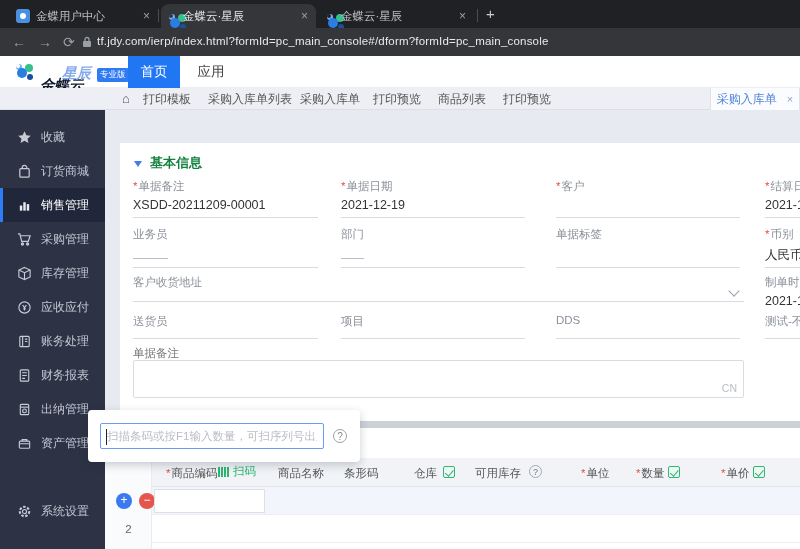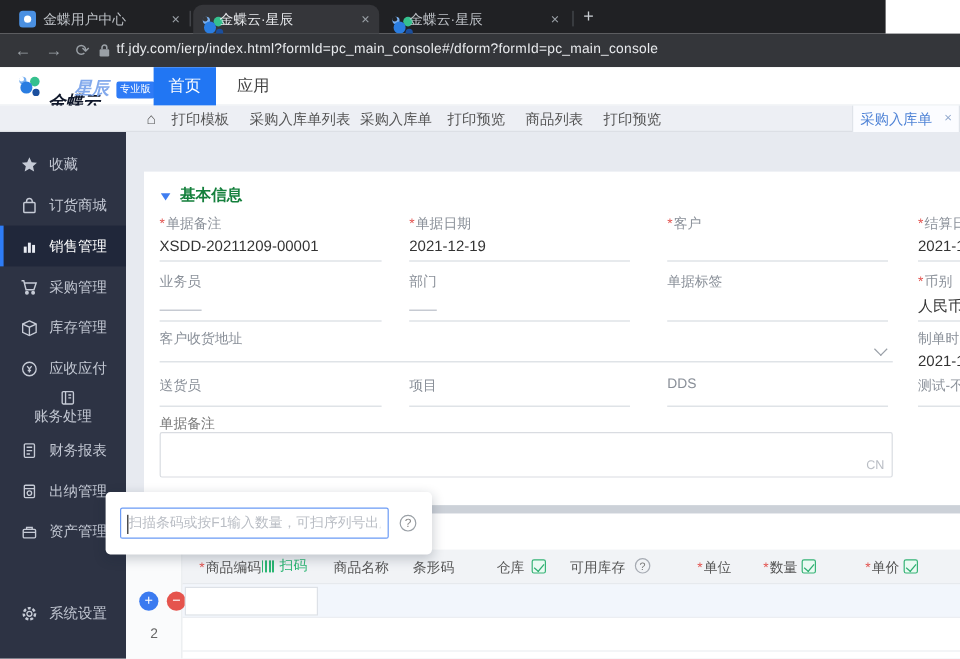--- a/index.html
+++ b/index.html
@@ -1,19 +1,19 @@
 <!DOCTYPE html>
 <html><head>
 <meta charset="utf-8">
 <style>
   *{margin:0;padding:0;box-sizing:border-box;font-family:"Liberation Sans","DejaVu Sans",sans-serif;}
   html,body{width:800px;height:549px;overflow:hidden;background:#fff;position:relative;}
 
   
-  #tabstrip{position:absolute;left:0;top:0;width:738px;height:28px;background:#202124;}
+  #tabstrip{position:absolute;left:0;top:0;width:800px;height:28px;background:#202124;}
   .btab{position:absolute;top:4px;height:24px;display:flex;align-items:center;padding:0 8px;border-radius:8px 8px 0 0;color:#bdc1c6;font-size:11.5px;}
   .btab.active{background:#35363a;color:#e8eaed;}
   .btab .ttl{flex:1;overflow:hidden;white-space:nowrap;margin:0 6px;}
   .btab .cls{color:#9aa0a6;font-size:12px;}
   .fav1{width:14px;height:14px;border-radius:3px;background:#4a90e2;position:relative;flex:none;}
   .fav1::after{content:"";position:absolute;left:4px;top:4px;width:6px;height:6px;border-radius:50%;background:#fff;}
   .dots{width:4px;height:4px;border-radius:50%;background:transparent;flex:none;margin-right:4px;
         box-shadow:4px 7px 0 3px #2a7de1,11px 2px 0 2px #35c08e,1px 1px 0 1px #79b0f0,12px 11px 0 1px #1b4f9e;}
   .tsep{position:absolute;top:9px;width:1px;height:13px;background:#4a4d51;}
   #newtab{position:absolute;left:486px;top:5px;color:#c9cdd2;font-size:15px;}
@@ -191,21 +191,21 @@
   </div>
   <div class="sitem" style="top:180px;">
     <span class="ic">
         <svg viewBox="0 0 16 16" fill="none" stroke="#c6cbd6" stroke-width="1.2">
           <circle cx="8" cy="8" r="6"></circle>
           <path d="M6 5.5l2 2.5 2-2.5M8 8v3.2M6.5 9.3h3"></path>
         </svg>
       </span>
     <span>应收应付</span>
   </div>
-  <div class="sitem" style="top:214px;flex-direction:column;">
+  <div class="sitem" style="top:214px;">
     <span class="ic">
         <svg viewBox="0 0 16 16" fill="none" stroke="#c6cbd6" stroke-width="1.2">
           <rect x="3" y="2.5" width="10" height="11" rx="1"></rect>
           <path d="M6 2.5v11M8.5 5.5h2.5M8.5 8h2.5"></path>
         </svg>
       </span>
     <span>账务处理</span>
   </div>
   <div class="sitem" style="top:248px;">
     <span class="ic">

